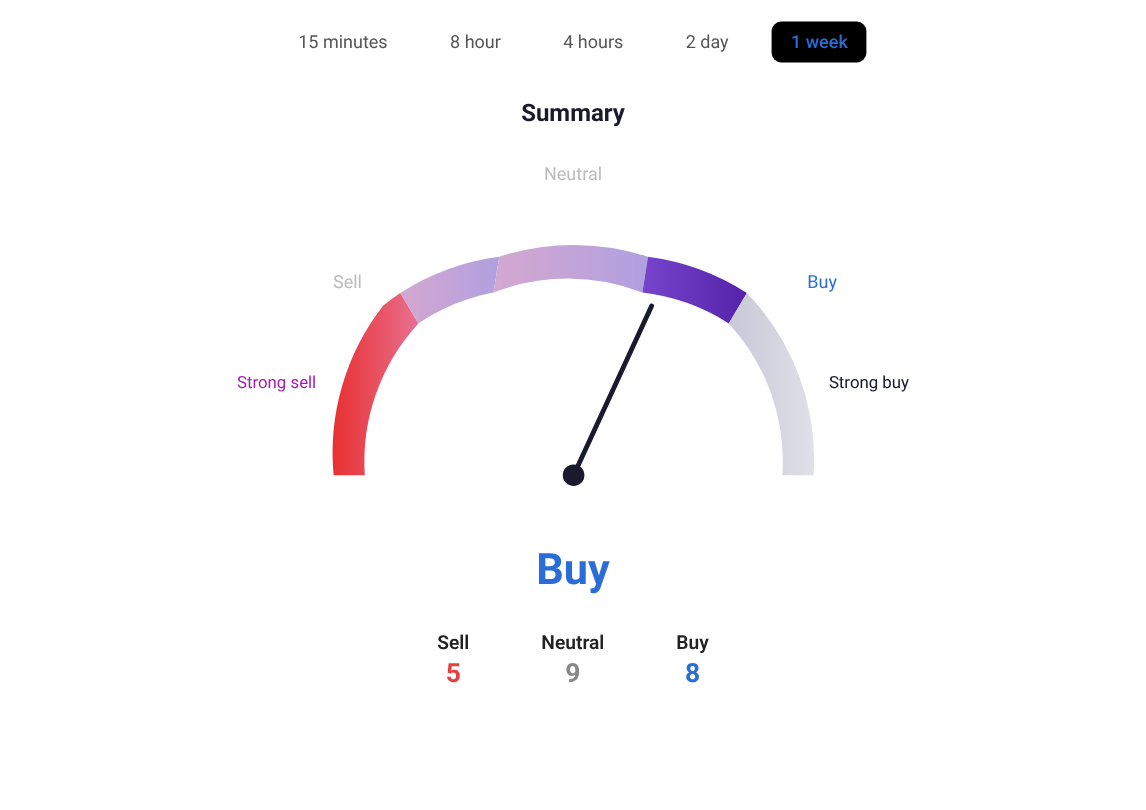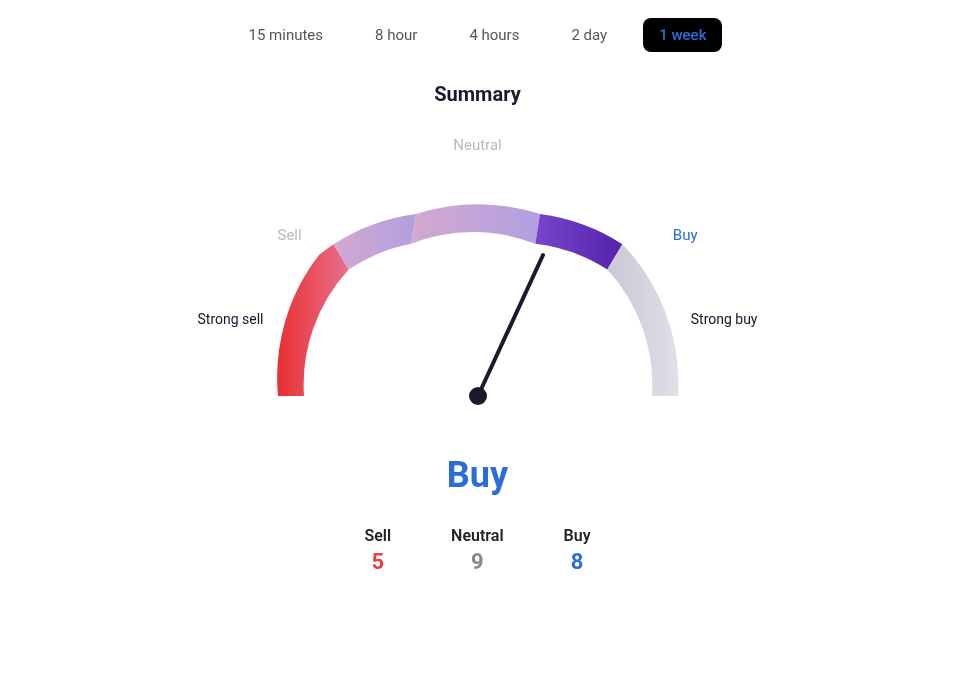--- a/index.html
+++ b/index.html
@@ -90,21 +90,21 @@
       color: #bbb;
     }
     .label-buy {
       top: 100px;
       right: 60px;
       color: #2a6dd9;
     }
     .label-strong-sell {
       top: 185px;
       left: 0px;
-      color: #0f172a;
+      color: #a21caf;
       font-size: 14px;
     }
     .label-strong-buy {
       top: 185px;
       right: 0px;
       color: #0f172a;
       font-size: 14px;
     }
 
     

